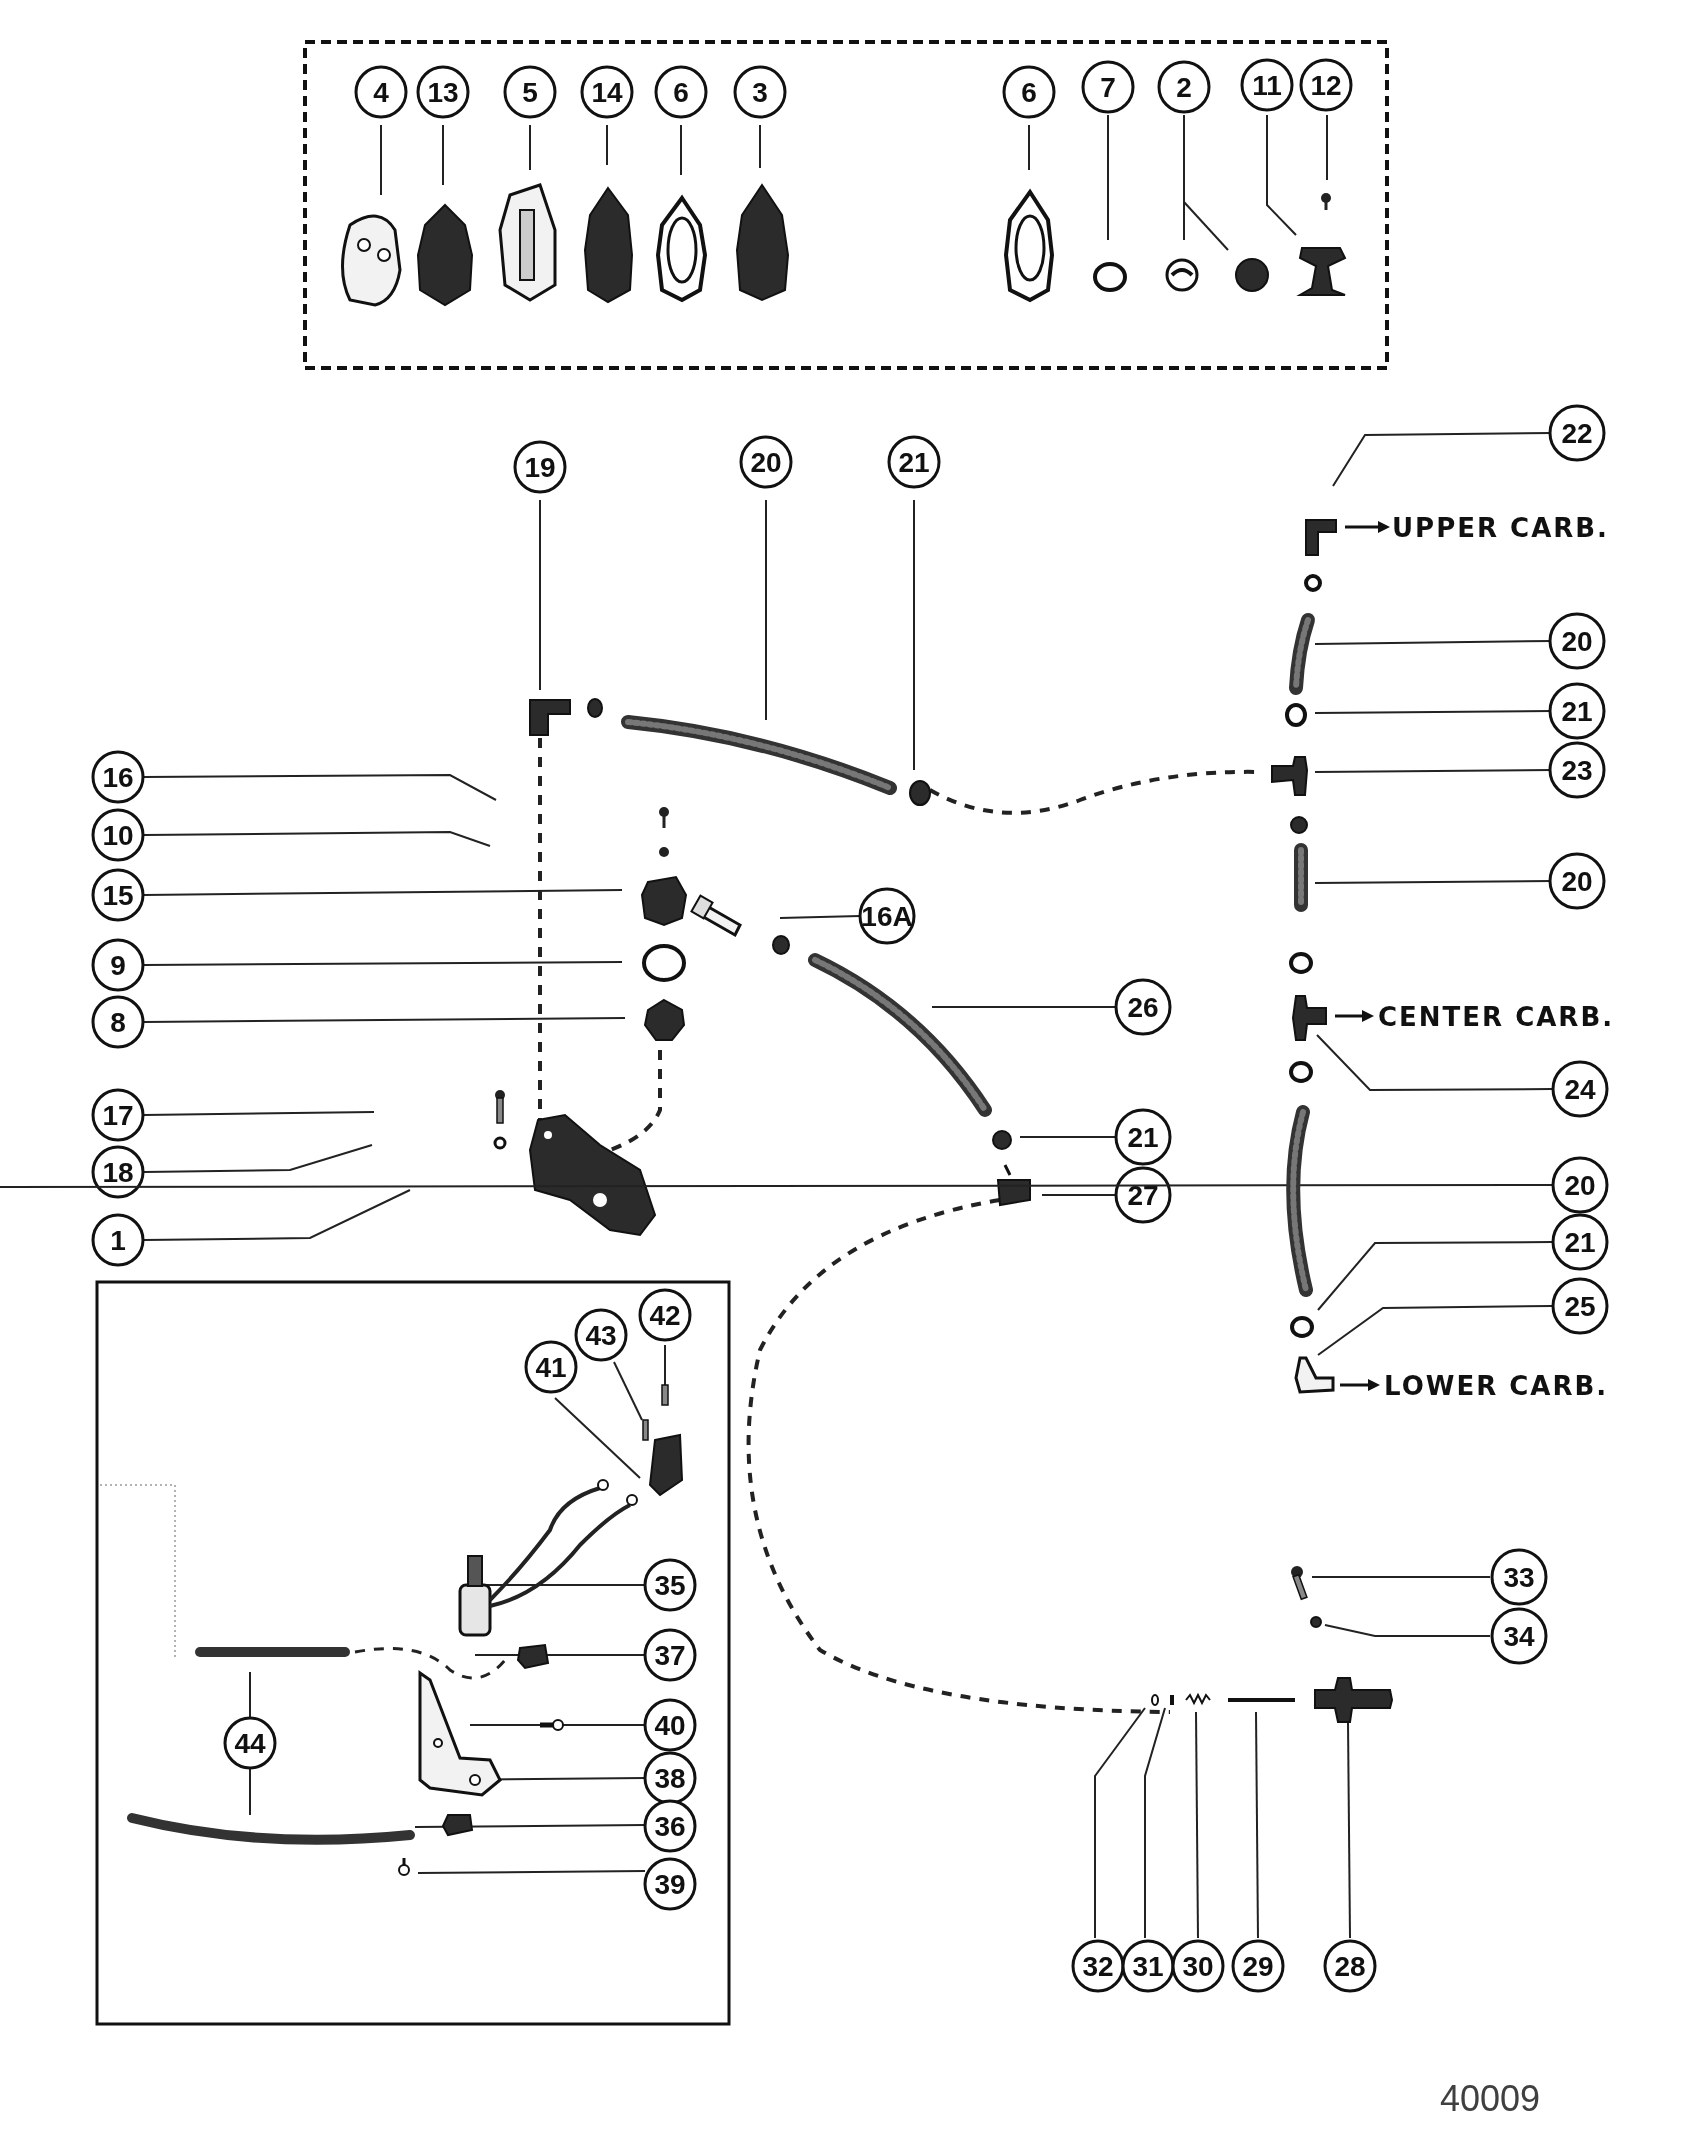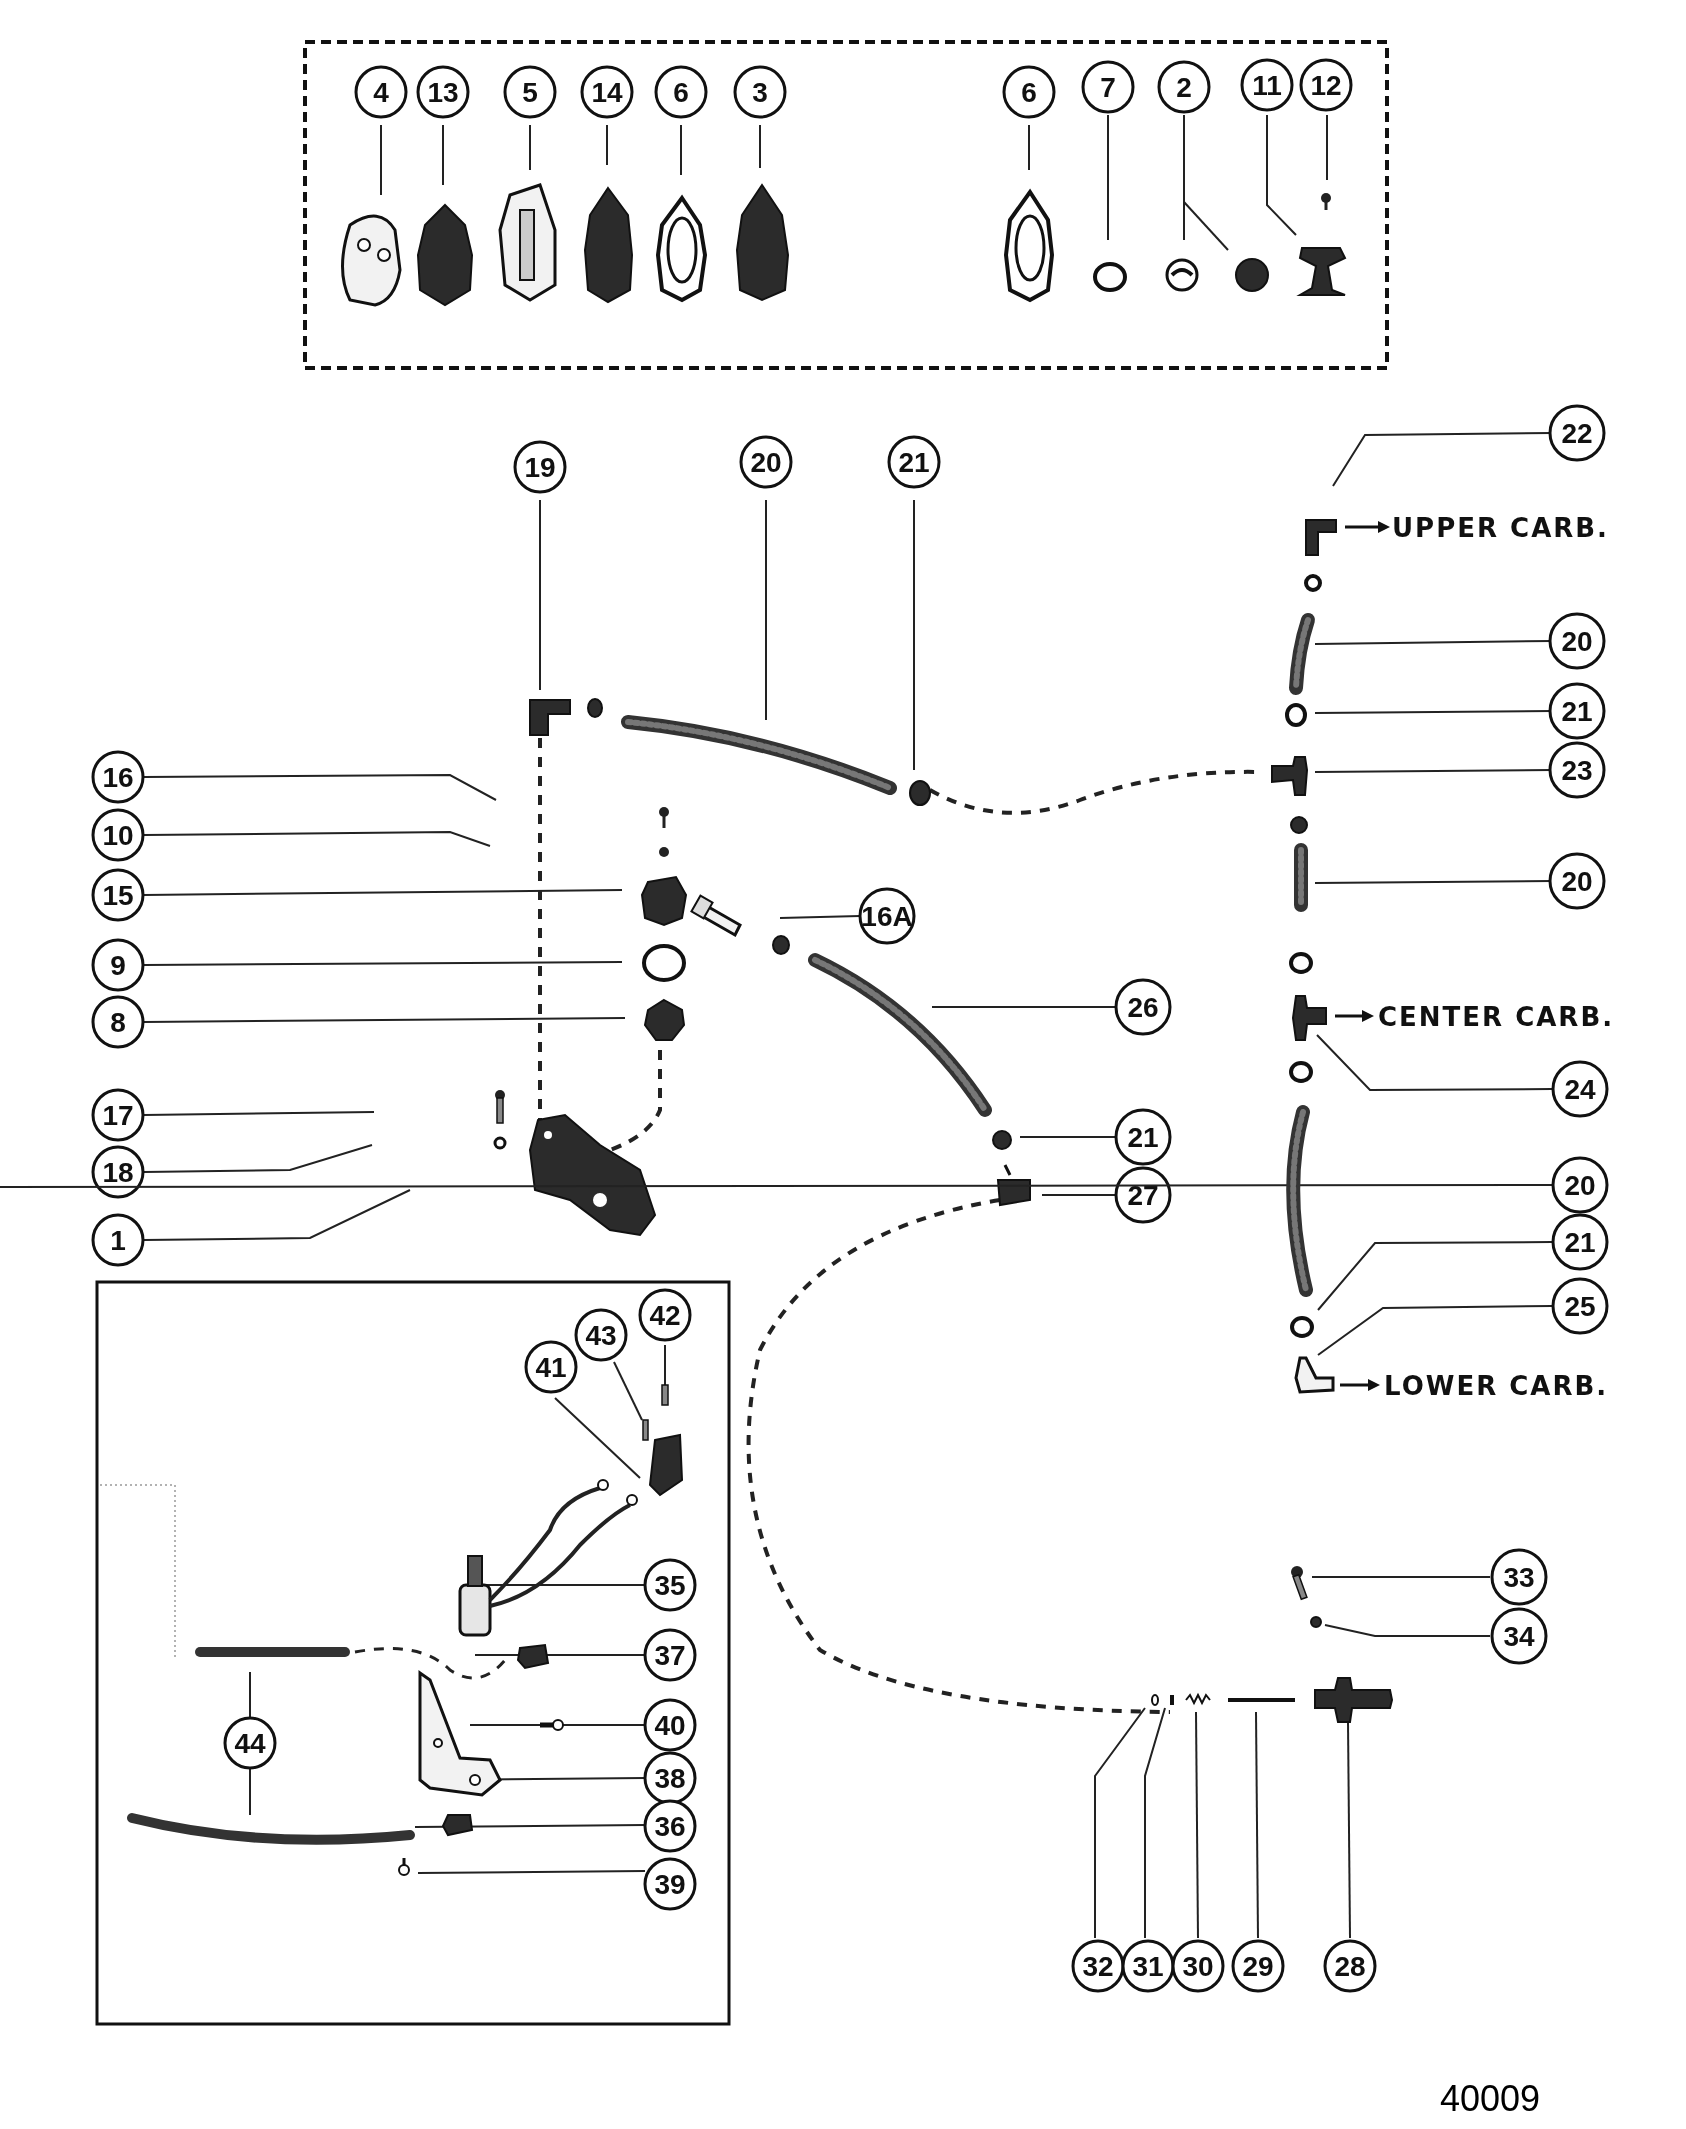--- a/index.html
+++ b/index.html
@@ -8,21 +8,21 @@
   .callout-text { font-family:"Liberation Sans Narrow","Liberation Sans", sans-serif; font-weight:bold; font-size:28px; fill:#111; text-anchor:middle; dominant-baseline:central; }
   .callout-circle { fill:#fff; stroke:#111; stroke-width:3; }
   .leader { stroke:#222; stroke-width:2; fill:none; }
   .dash { stroke:#222; stroke-width:4; fill:none; stroke-dasharray:10 9; }
   .part-dark { fill:#2b2b2b; stroke:#111; stroke-width:2; }
   .part-light { fill:#f2f2f2; stroke:#111; stroke-width:3; }
   .part-ring { fill:none; stroke:#111; stroke-width:4; }
   .hose { fill:none; stroke:#333; stroke-width:14; stroke-linecap:round; }
   .hose-inner { fill:none; stroke:#777; stroke-width:6; stroke-linecap:round; stroke-dasharray:3 4; }
   .carb-label { font-family:"DejaVu Sans", sans-serif; font-weight:bold; font-size:26px; fill:#111; letter-spacing:2px; }
-  .fig-number { position:absolute; left:1440px; top:2078px; font-family:"Liberation Sans", sans-serif; font-size:36px; color:#000000; }
+  .fig-number { position:absolute; left:1440px; top:2078px; font-family:"Liberation Sans", sans-serif; font-size:36px; color:#404040; }
   .kit-box { fill:none; stroke:#111; stroke-width:4; stroke-dasharray:10 6; }
   .inset-box { fill:none; stroke:#111; stroke-width:3; }
 </style>
 </head>
 <body>
 
 <svg id="diagram" width="1686" height="2129" viewBox="0 0 1686 2129">
 
   <rect class="kit-box" x="305" y="42" width="1082" height="326"></rect>
 

